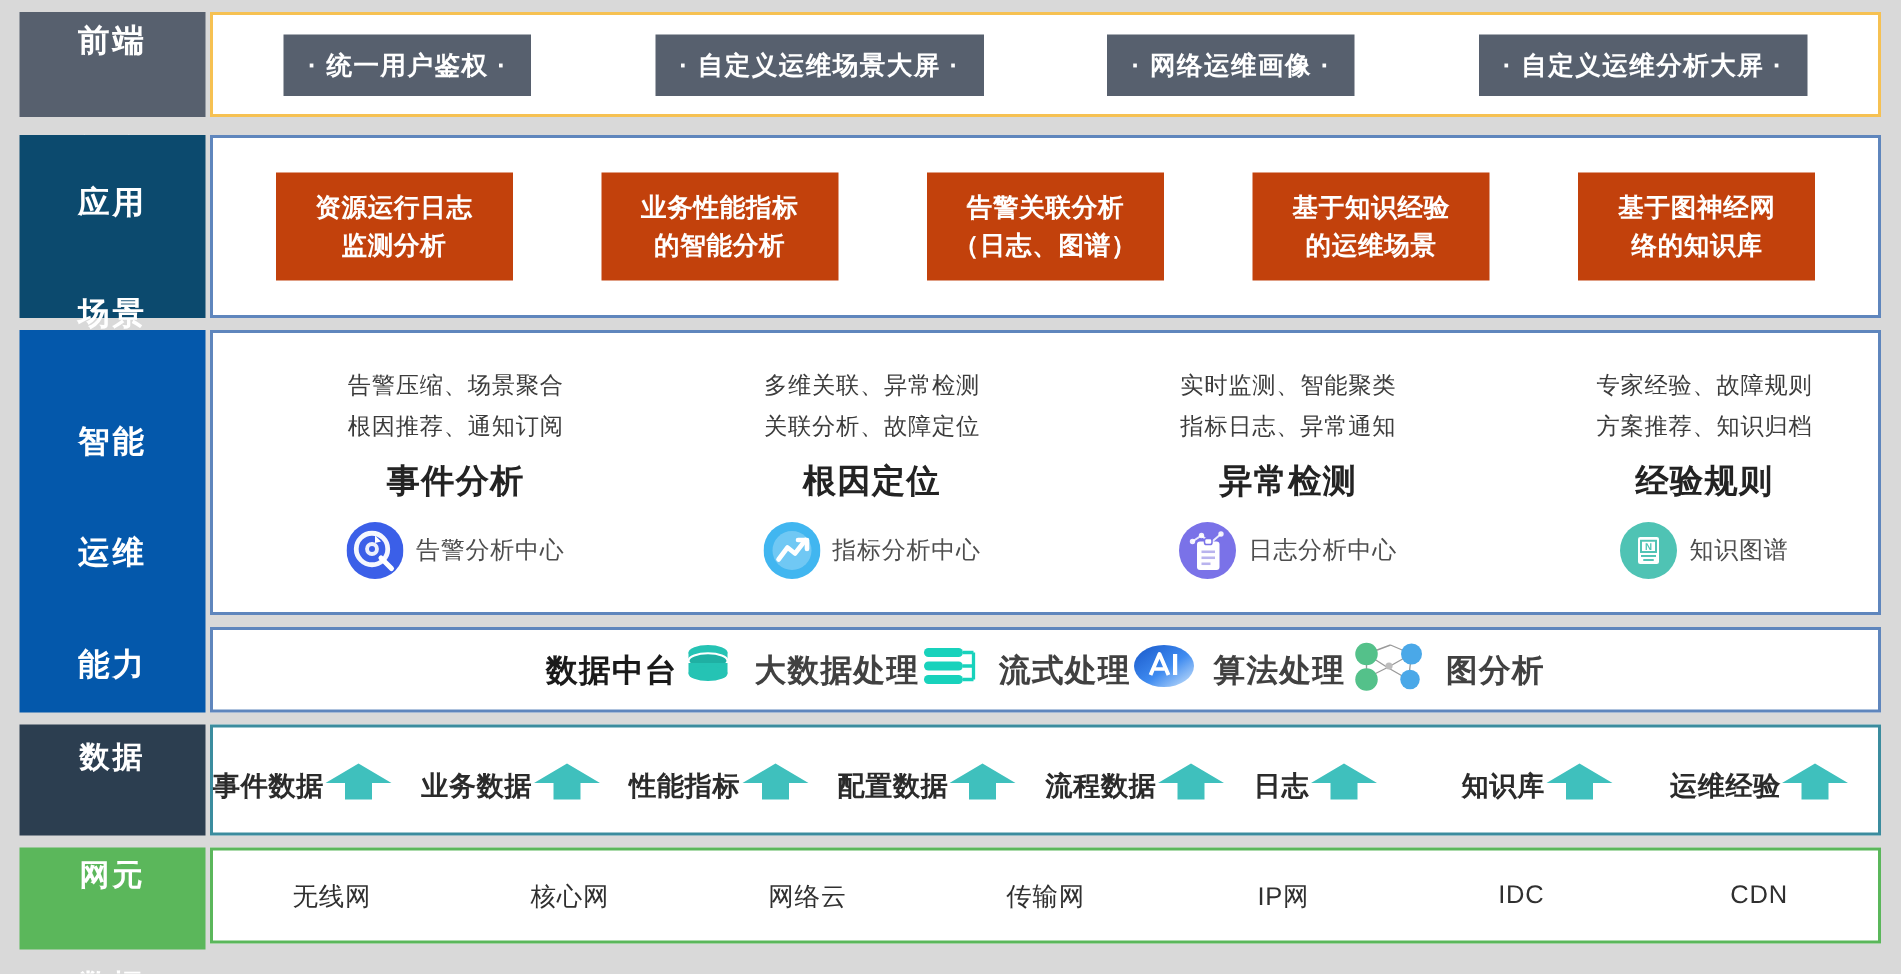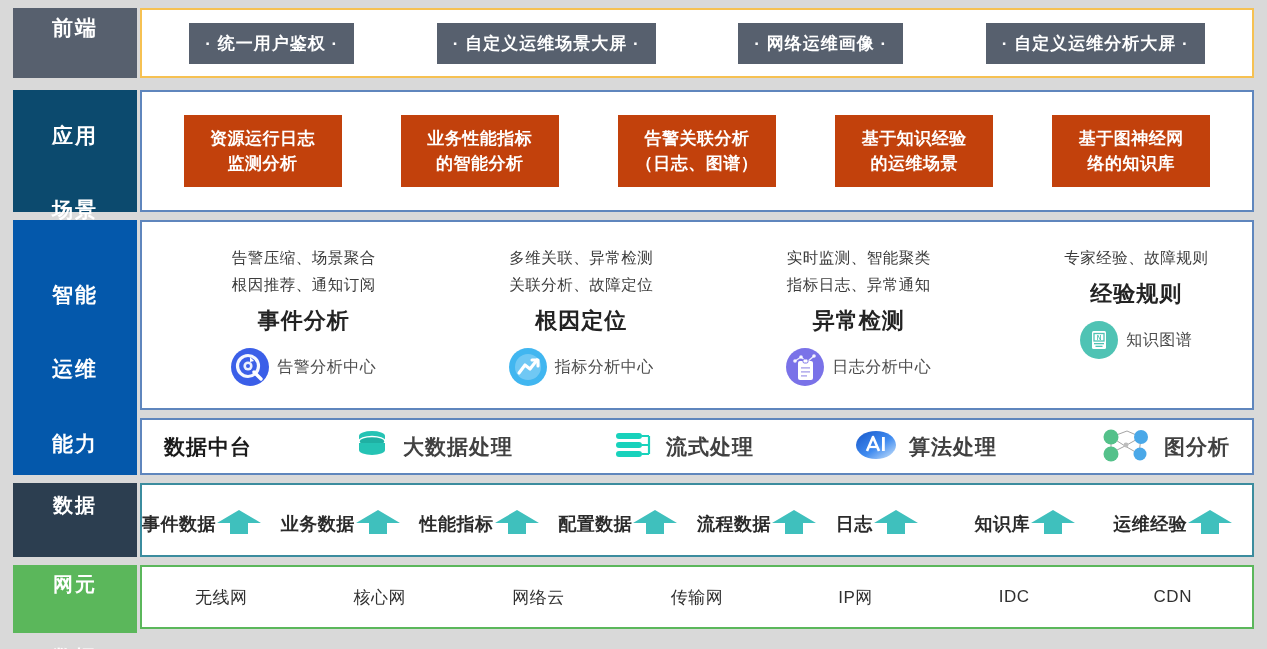--- a/index.html
+++ b/index.html
@@ -62,21 +62,21 @@
               letter-spacing: 0.5px; white-space: nowrap; text-align: center; }
   .cap-title { font-size: 22px; font-weight: bold; color: #232323;
                margin-top: 8px; letter-spacing: 1px; }
   .cap-icon-row { display: flex; align-items: center; gap: 8px; margin-top: 12px; }
   .cap-icon-label { font-size: 16px; color: #4d4d4d; letter-spacing: 0.5px; white-space: nowrap; }
 
   
   #dmp-panel { left: 140px; top: 418px; width: 1114px; height: 57px;
                border: 2px solid #5f86bd; display: flex; align-items: center; }
   #dmp-inner { display: flex; align-items: center; width: 100%;
-               justify-content: space-between; padding: 0 22px; }
+               justify-content: center; padding: 0 22px; }
   .dmp-title { font-size: 21px; font-weight: bold; color: #1a1a1a; letter-spacing: 1px; }
   .dmp-item { display: flex; align-items: center; gap: 11px; }
   .dmp-label { font-size: 21px; font-weight: bold; color: #414141; letter-spacing: 1px; }
 
   
   #row4-side { left: 13px; top: 483px; width: 124px; height: 74px; background: #2c3e50; }
   #row4-panel { left: 140px; top: 483px; width: 1114px; height: 74px;
                 border: 2px solid #3b8c9e; }
   #collect-grid { position: absolute; inset: 0; display: flex; }
   .collect-col { flex: 1; display: flex; flex-direction: row; align-items: center; }
@@ -201,20 +201,21 @@
               <rect x="15" y="23" width="9" height="1.7" fill="#b9b4ee"></rect>
               <rect x="15" y="27" width="6" height="1.7" fill="#b9b4ee"></rect>
             </svg>
           </span>
           <span class="cap-icon-label">日志分析中心</span>
         </div>
       </div>
 
       <div class="cap-col">
         <div class="cap-desc">专家经验、故障规则</div>
+        <div class="cap-desc">方案推荐、知识归档</div>
         <div class="cap-title">经验规则</div>
         <div class="cap-icon-row">
           <span class="icon-circle">
             <svg width="38" height="38" viewBox="0 0 38 38">
               <circle cx="19" cy="19" r="19" fill="#4fc3b4"></circle>
               <rect x="12" y="10" width="14" height="18" rx="1.5" fill="#ffffff"></rect>
               <rect x="14" y="12.5" width="10" height="7.5" fill="none" stroke="#4fc3b4" stroke-width="1.3"></rect>
               <text x="19" y="18.8" font-size="6.5" font-family="Liberation Sans, sans-serif" font-weight="bold" fill="#4fc3b4" text-anchor="middle">N</text>
               <rect x="14" y="22" width="10" height="1.3" fill="#4fc3b4"></rect>
               <rect x="15.5" y="24.7" width="7" height="1.3" fill="#4fc3b4"></rect>

